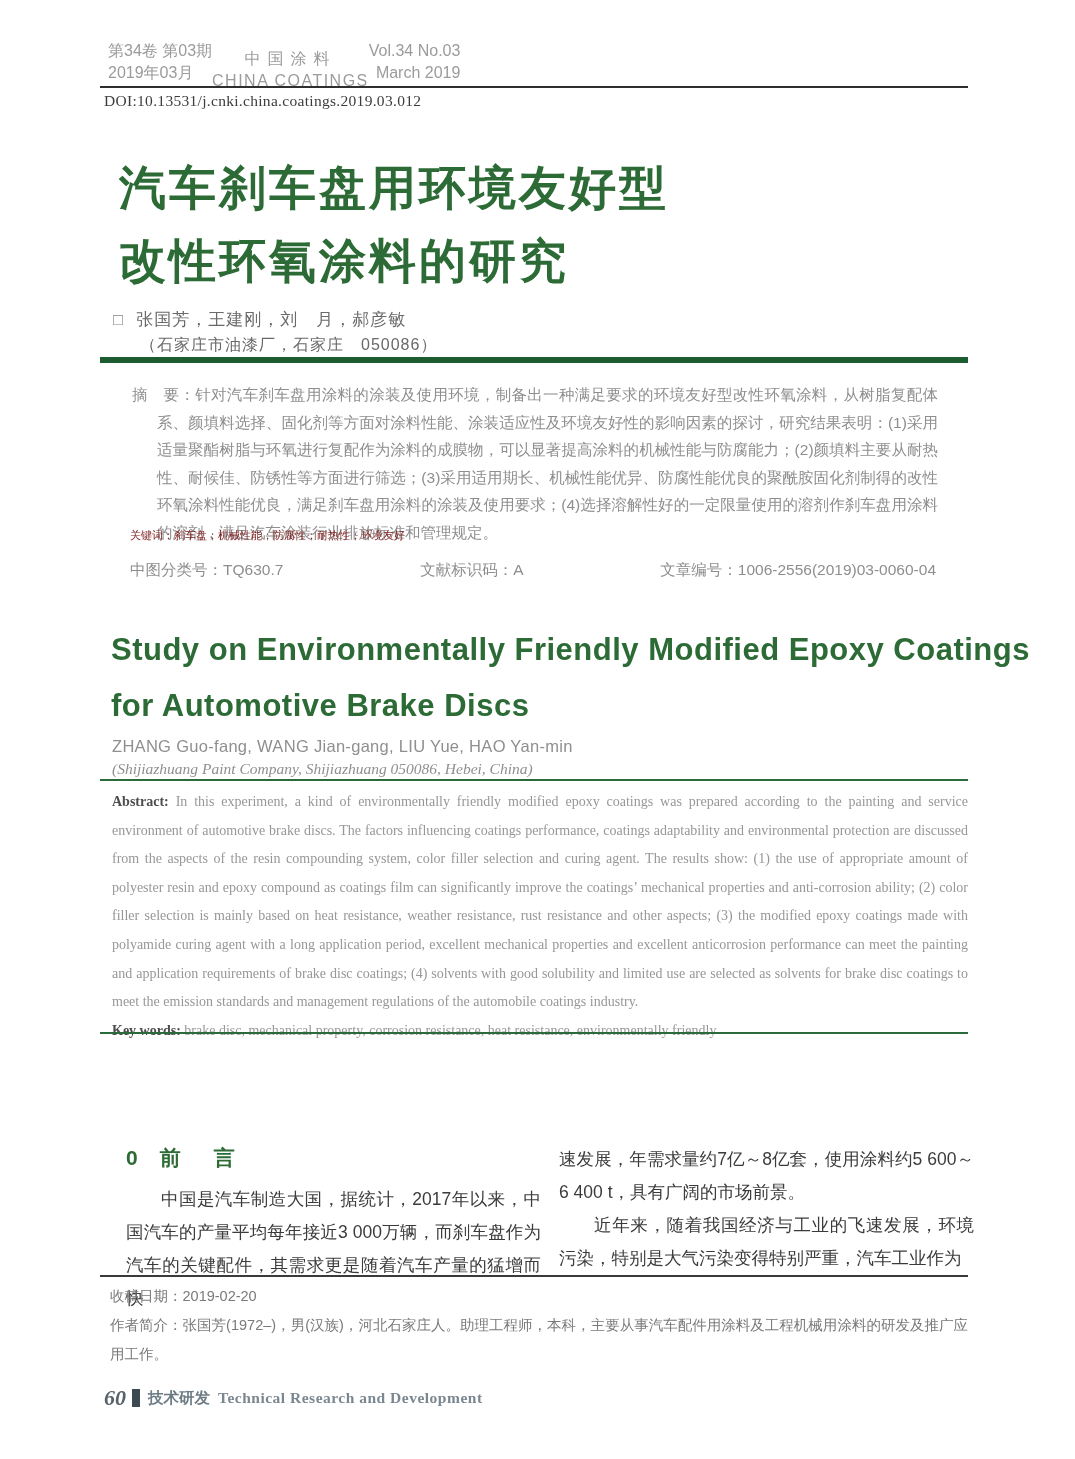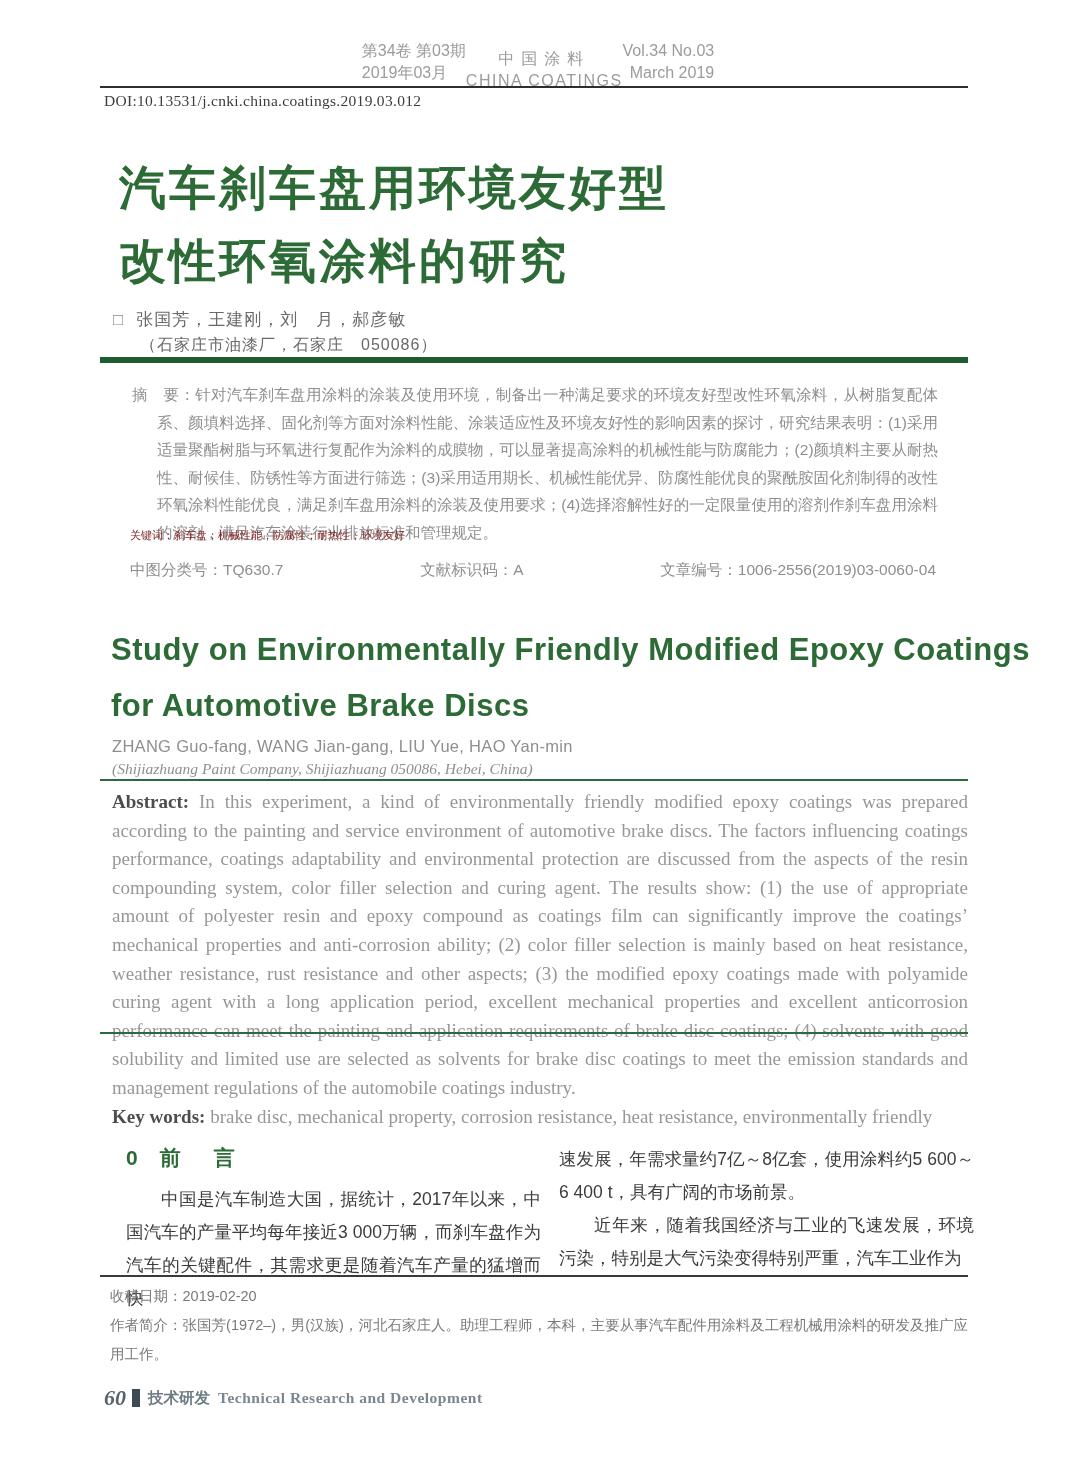--- a/index.html
+++ b/index.html
@@ -6,21 +6,21 @@
   .page{
     position:relative;
     width:1075px;height:1459px;
     background:#ffffff;
     font-family:"Liberation Sans","DejaVu Sans",sans-serif;
     overflow:hidden;
   }
   .abs{position:absolute;}
 
   
-  .jheader{top:40px;left:108px;width:860px;display:flex;justify-content:center;
+  .jheader{top:40px;left:108px;width:860px;display:flex;justify-content:flex-start;
     color:#9b9b9b;font-size:16px;line-height:22px;}
   .jheader .center{text-align:center;}
   .jheader .right{text-align:right;}
   .cn-spaced{letter-spacing:7px;margin-top:8px;}
   .en-spaced{letter-spacing:1.5px;}
   .header-rule{top:86px;left:100px;width:868px;height:2px;background:#2e2e2e;}
   .doi-line{top:92px;left:104px;font-family:"Liberation Serif","DejaVu Serif",serif;
     font-size:15.5px;color:#3c3c3c;letter-spacing:0.3px;}
 
   
@@ -45,21 +45,21 @@
   .en-title1{top:630px;}
   .en-title2{top:686px;}
   .en-authors{top:737px;left:112px;font-size:16.5px;color:#8f8f8f;letter-spacing:0.3px;}
   .en-affil{top:760px;left:112px;font-family:"Liberation Serif","DejaVu Serif",serif;
     font-style:italic;font-size:15.5px;color:#8f8f8f;}
   .rule-green2{top:779px;left:100px;width:868px;height:2px;background:#2a6b3b;}
   .rule-green3{top:1032px;left:100px;width:868px;height:2px;background:#2a6b3b;}
 
   
   .en-abstract{top:788px;left:112px;width:856px;font-family:"Liberation Serif","DejaVu Serif",serif;
-    font-size:19px;line-height:28.6px;color:#979797;text-align:justify;}
+    font-size:14px;line-height:28.6px;color:#979797;text-align:justify;}
   .en-abstract p{margin:0;}
   .lbl-dark{font-weight:bold;color:#4d4d4d;}
 
   
   .body-cols{top:1143px;left:126px;width:860px;display:flex;gap:18px;}
   .body-cols .col{width:415px;color:#3b3b3b;font-size:17.5px;line-height:33px;text-align:justify;}
   .sec-heading{color:#2d6b36;font-size:21px;font-weight:bold;margin:0 0 10px 0;line-height:30px;}
   .sec-heading .num{margin-right:22px;}
   .sec-heading .ttl{letter-spacing:6px;}
   .body-cols p{margin:0;}

